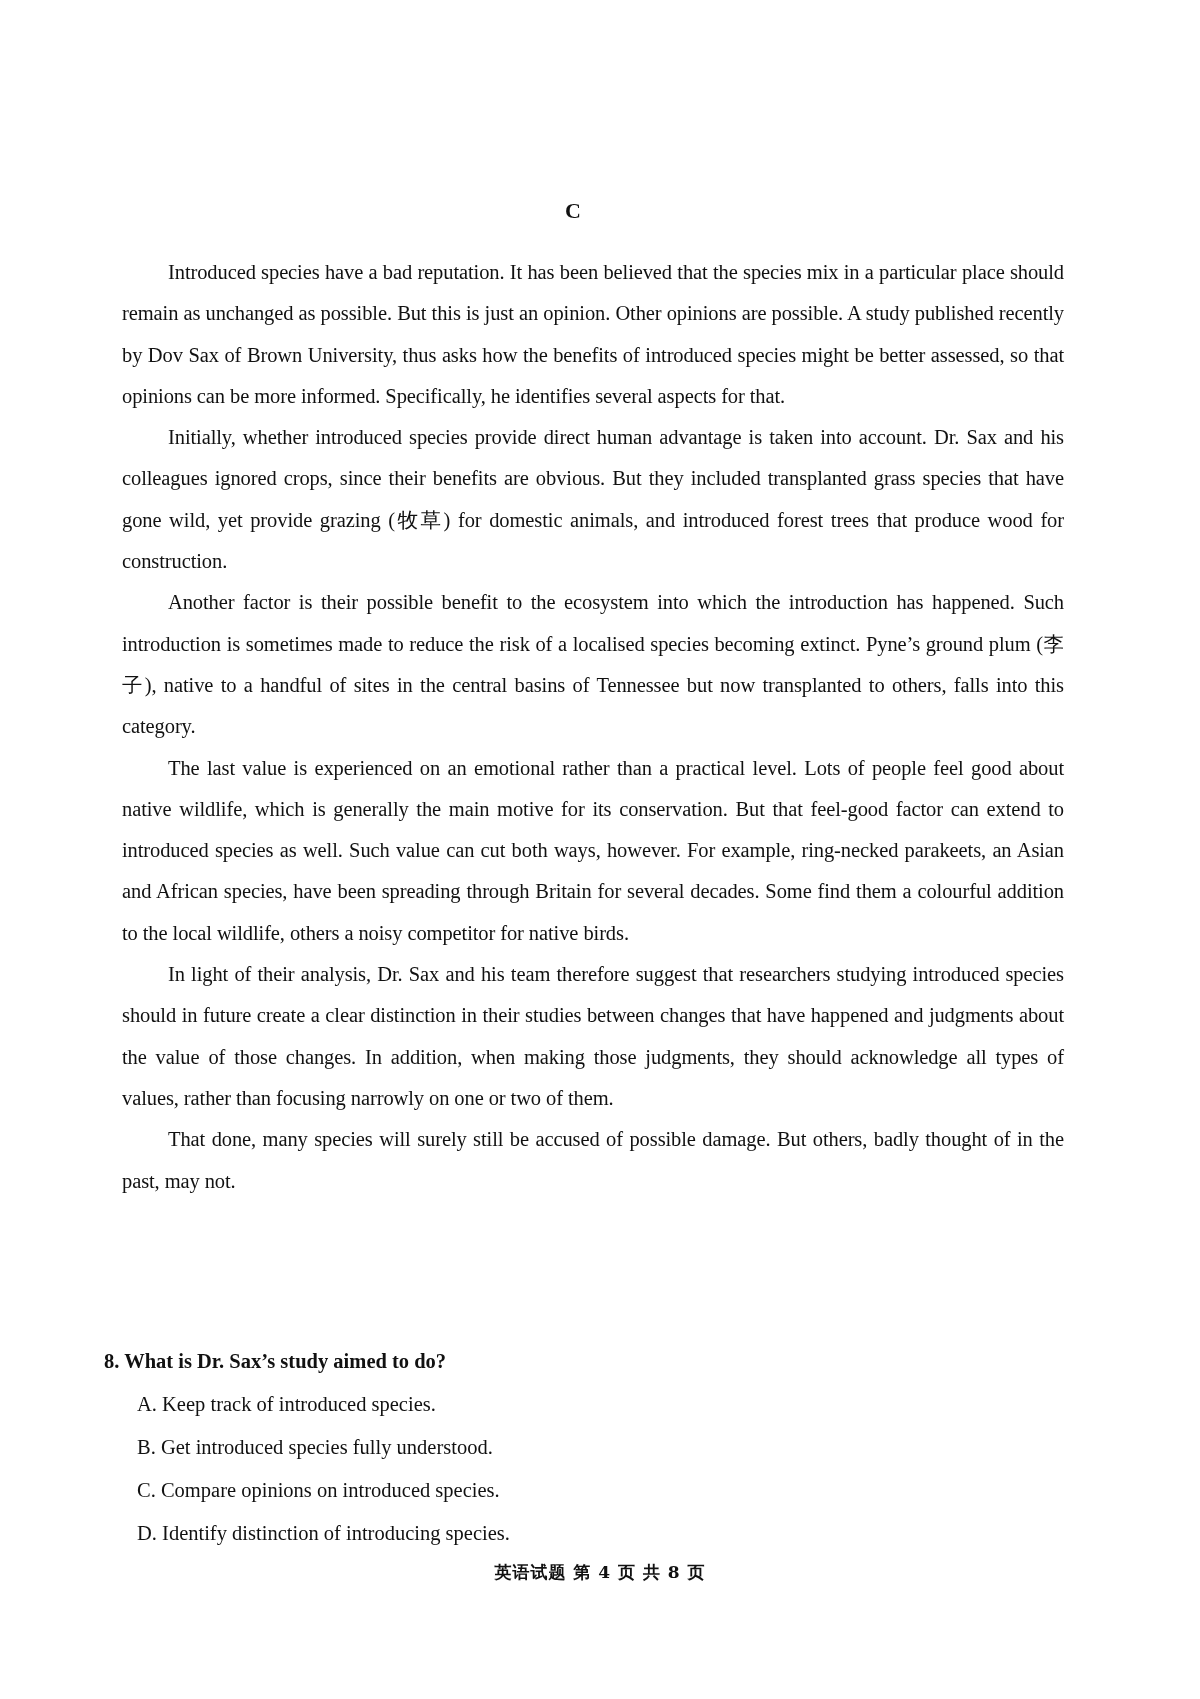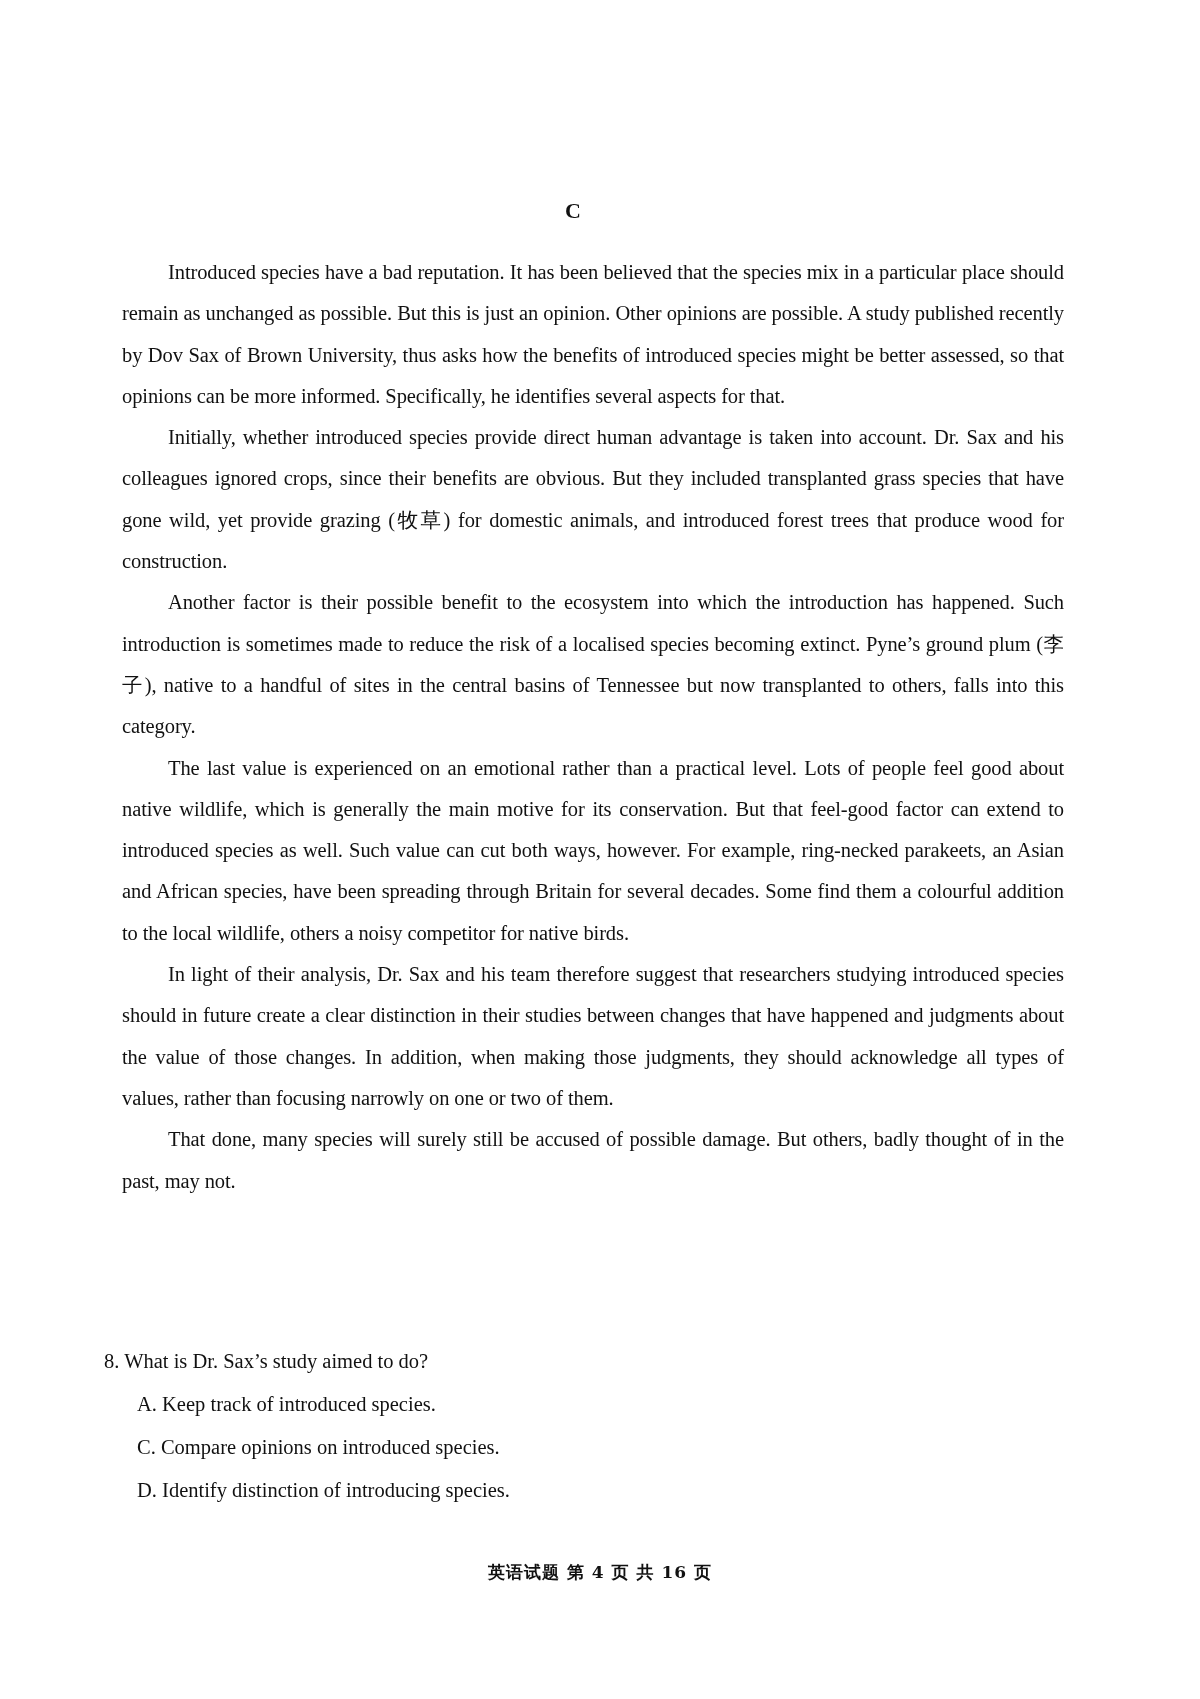--- a/index.html
+++ b/index.html
@@ -5,21 +5,21 @@
   html, body { margin: 0; padding: 0; background: #ffffff; }
   body { width: 1200px; height: 1699px; position: relative; overflow: hidden;
          font-family: "Liberation Serif", "DejaVu Serif", serif; color: #111; }
   .page { position: absolute; left: 102px; top: 0; width: 942px; }
   .section-title { position: absolute; left: 0; width: 942px; top: 198px; text-align: center;
                    font-size: 22px; font-weight: bold; }
   .passage { position: absolute; top: 252px; left: 0; width: 942px; margin-left: 20px; }
   .para { margin: 0; font-size: 20.5px; line-height: 41.3px; text-align: justify;
           text-indent: 46px; letter-spacing: -0.1px; }
   .question { position: absolute; top: 1342px; left: 2px; width: 942px; font-size: 20.5px; }
-  .q-stem { line-height: 39px; margin: 0; }
+  .q-stem { line-height: 39px; margin: 0; font-weight: bold; }
   .option { line-height: 39px; margin: 4px 0 0 33px; }
   .footer { position: absolute; top: 1561px; left: 0; width: 1200px; text-align: center;
             font-family: "DejaVu Serif", serif; font-size: 17px; font-weight: bold; letter-spacing: 1px; }
   .footer span { margin: 0 0; }
 </style>
 </head>
 <body>
 
 <div class="page">
   <div class="section-title">C</div>
@@ -29,22 +29,23 @@
     <p class="para">Initially, whether introduced species provide direct human advantage is taken into account. Dr. Sax and his colleagues ignored crops, since their benefits are obvious. But they included transplanted grass species that have gone wild, yet provide grazing (牧草) for domestic animals, and introduced forest trees that produce wood for construction.</p>
     <p class="para">Another factor is their possible benefit to the ecosystem into which the introduction has happened. Such introduction is sometimes made to reduce the risk of a localised species becoming extinct. Pyne’s ground plum (李子), native to a handful of sites in the central basins of Tennessee but now transplanted to others, falls into this category.</p>
     <p class="para">The last value is experienced on an emotional rather than a practical level. Lots of people feel good about native wildlife, which is generally the main motive for its conservation. But that feel-good factor can extend to introduced species as well. Such value can cut both ways, however. For example, ring-necked parakeets, an Asian and African species, have been spreading through Britain for several decades. Some find them a colourful addition to the local wildlife, others a noisy competitor for native birds.</p>
     <p class="para">In light of their analysis, Dr. Sax and his team therefore suggest that researchers studying introduced species should in future create a clear distinction in their studies between changes that have happened and judgments about the value of those changes. In addition, when making those judgments, they should acknowledge all types of values, rather than focusing narrowly on one or two of them.</p>
     <p class="para">That done, many species will surely still be accused of possible damage. But others, badly thought of in the past, may not.</p>
   </div>
 
   <div class="question">
     <p class="q-stem">8. What is Dr. Sax’s study aimed to do?</p>
     <p class="option">A. Keep track of introduced species.</p>
+    <p class="option">B. Get introduced species fully understood.</p>
     <p class="option">C. Compare opinions on introduced species.</p>
     <p class="option">D. Identify distinction of introducing species.</p>
   </div>
 </div>
 
 <div class="footer">
   <span>英语试题</span>
   <span>第 4 页</span>
-  <span>共 16 页</span>
+  <span>共 8 页</span>
 </div>
 
 </body></html>

